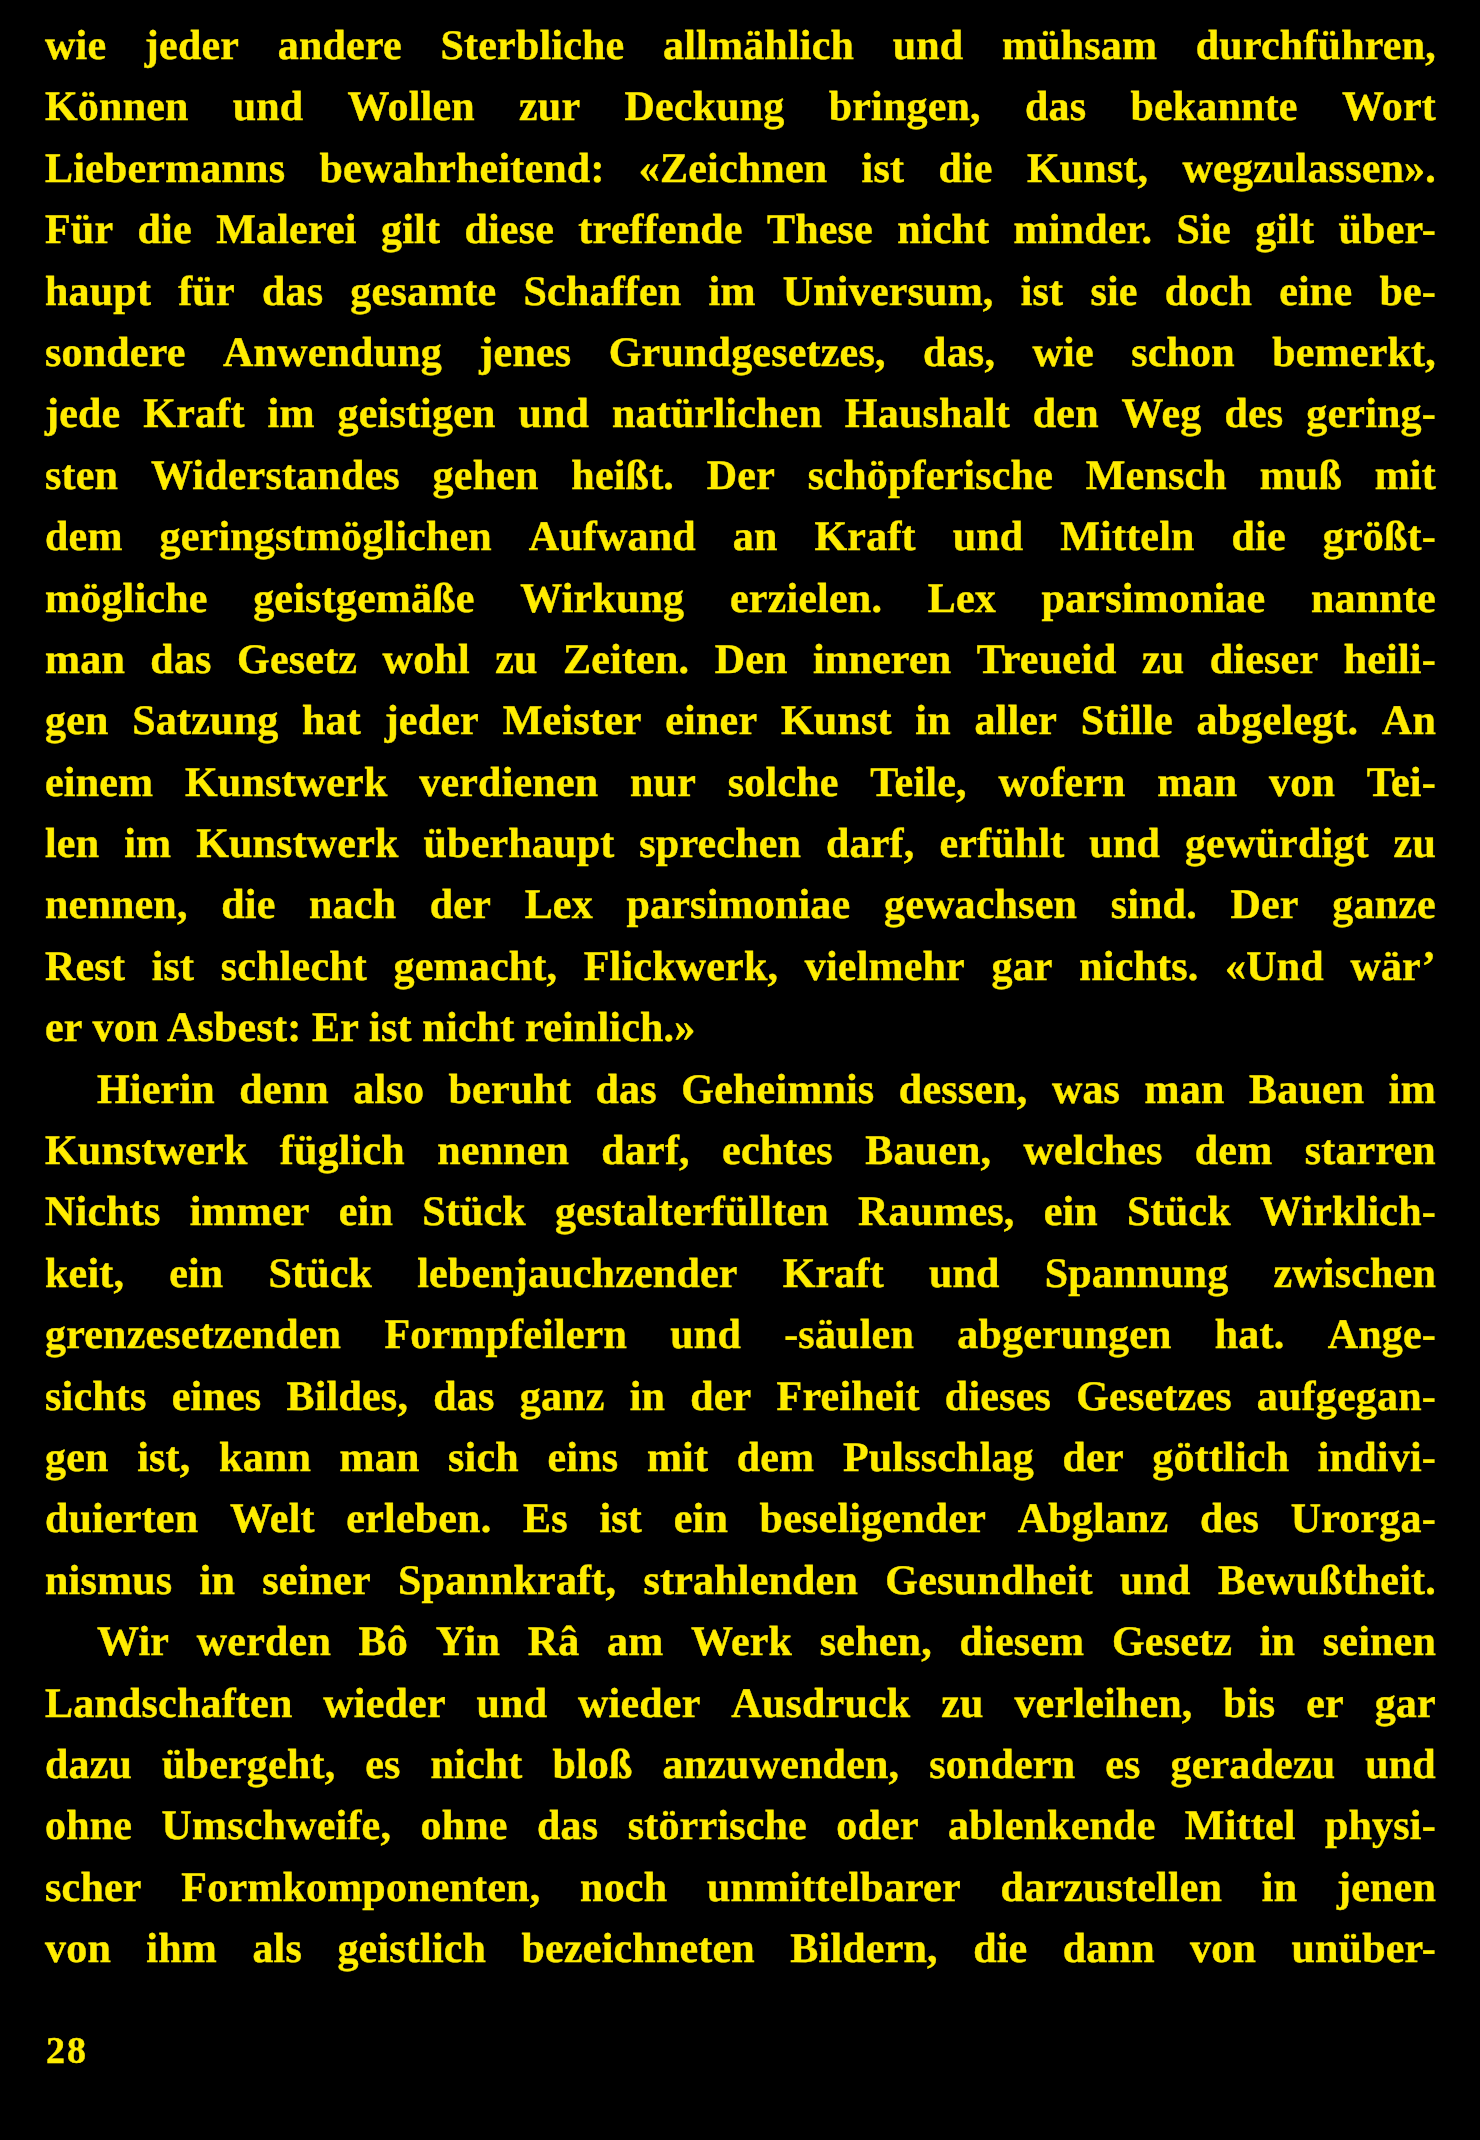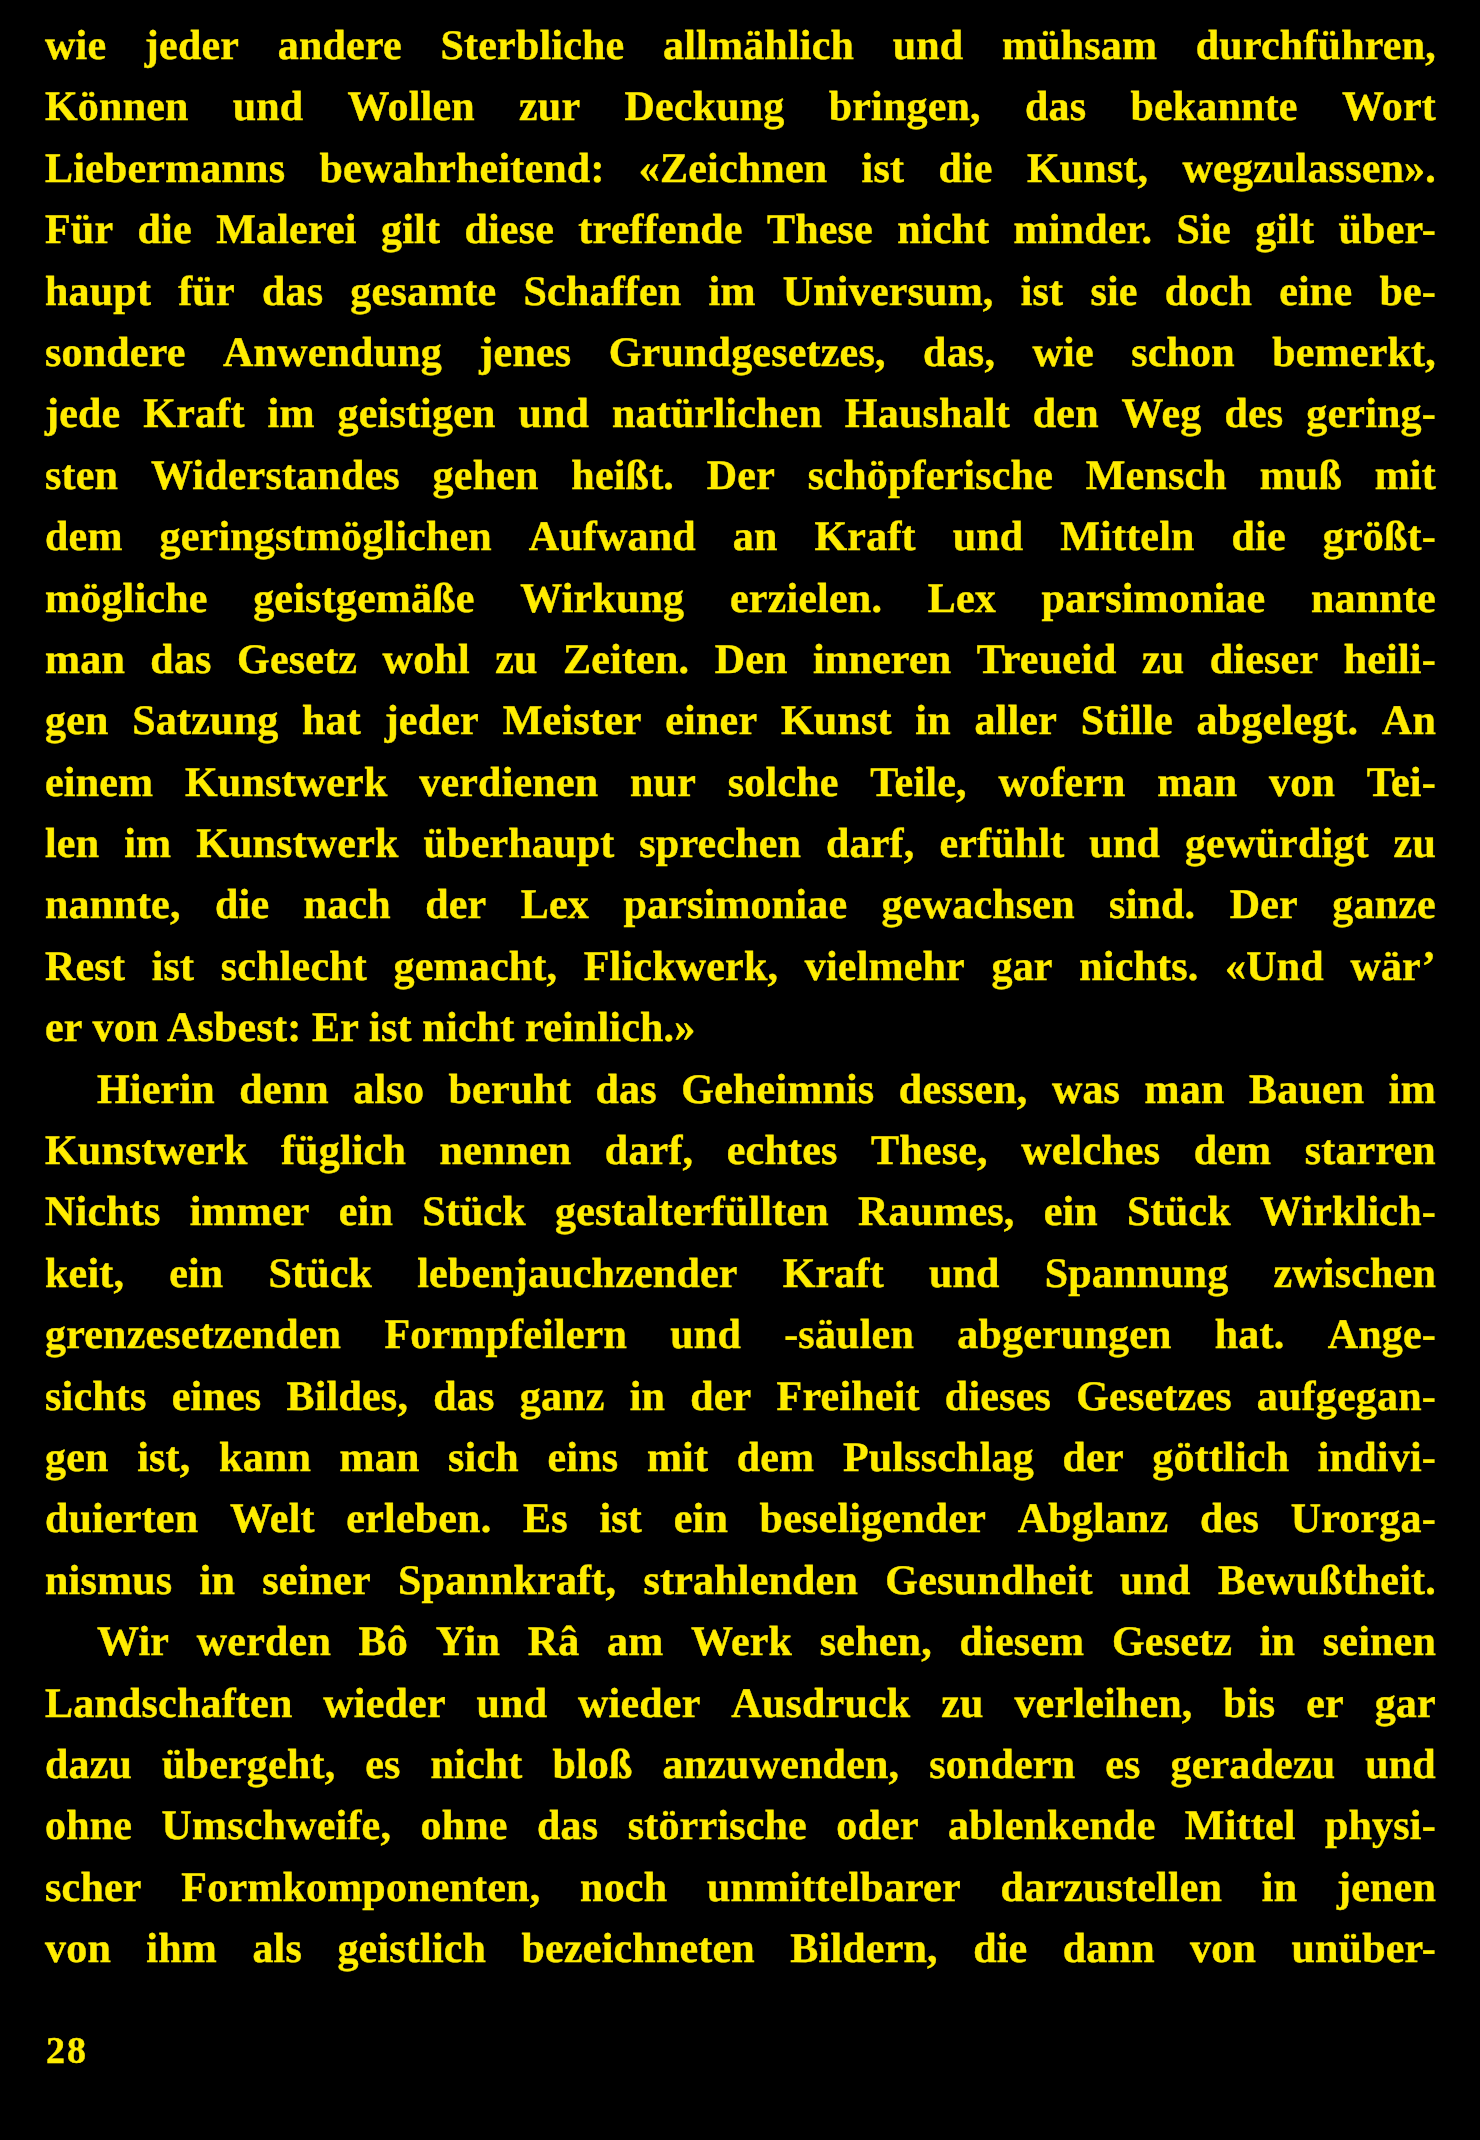--- a/index.html
+++ b/index.html
@@ -233,21 +233,21 @@
           <span>Kunstwerk</span>
           <span>überhaupt</span>
           <span>sprechen</span>
           <span>darf,</span>
           <span>erfühlt</span>
           <span>und</span>
           <span>gewürdigt</span>
           <span>zu</span>
         </div>
         <div class="line justified">
-          <span>nannte,</span>
+          <span>nennen,</span>
           <span>die</span>
           <span>nach</span>
           <span>der</span>
           <span>Lex</span>
           <span>parsimoniae</span>
           <span>gewachsen</span>
           <span>sind.</span>
           <span>Der</span>
           <span>ganze</span>
         </div>
@@ -278,21 +278,21 @@
           <span>man</span>
           <span>Bauen</span>
           <span>im</span>
         </div>
         <div class="line justified">
           <span>Kunstwerk</span>
           <span>füglich</span>
           <span>nennen</span>
           <span>darf,</span>
           <span>echtes</span>
-          <span>These,</span>
+          <span>Bauen,</span>
           <span>welches</span>
           <span>dem</span>
           <span>starren</span>
         </div>
         <div class="line justified">
           <span>Nichts</span>
           <span>immer</span>
           <span>ein</span>
           <span>Stück</span>
           <span>gestalterfüllten</span>

